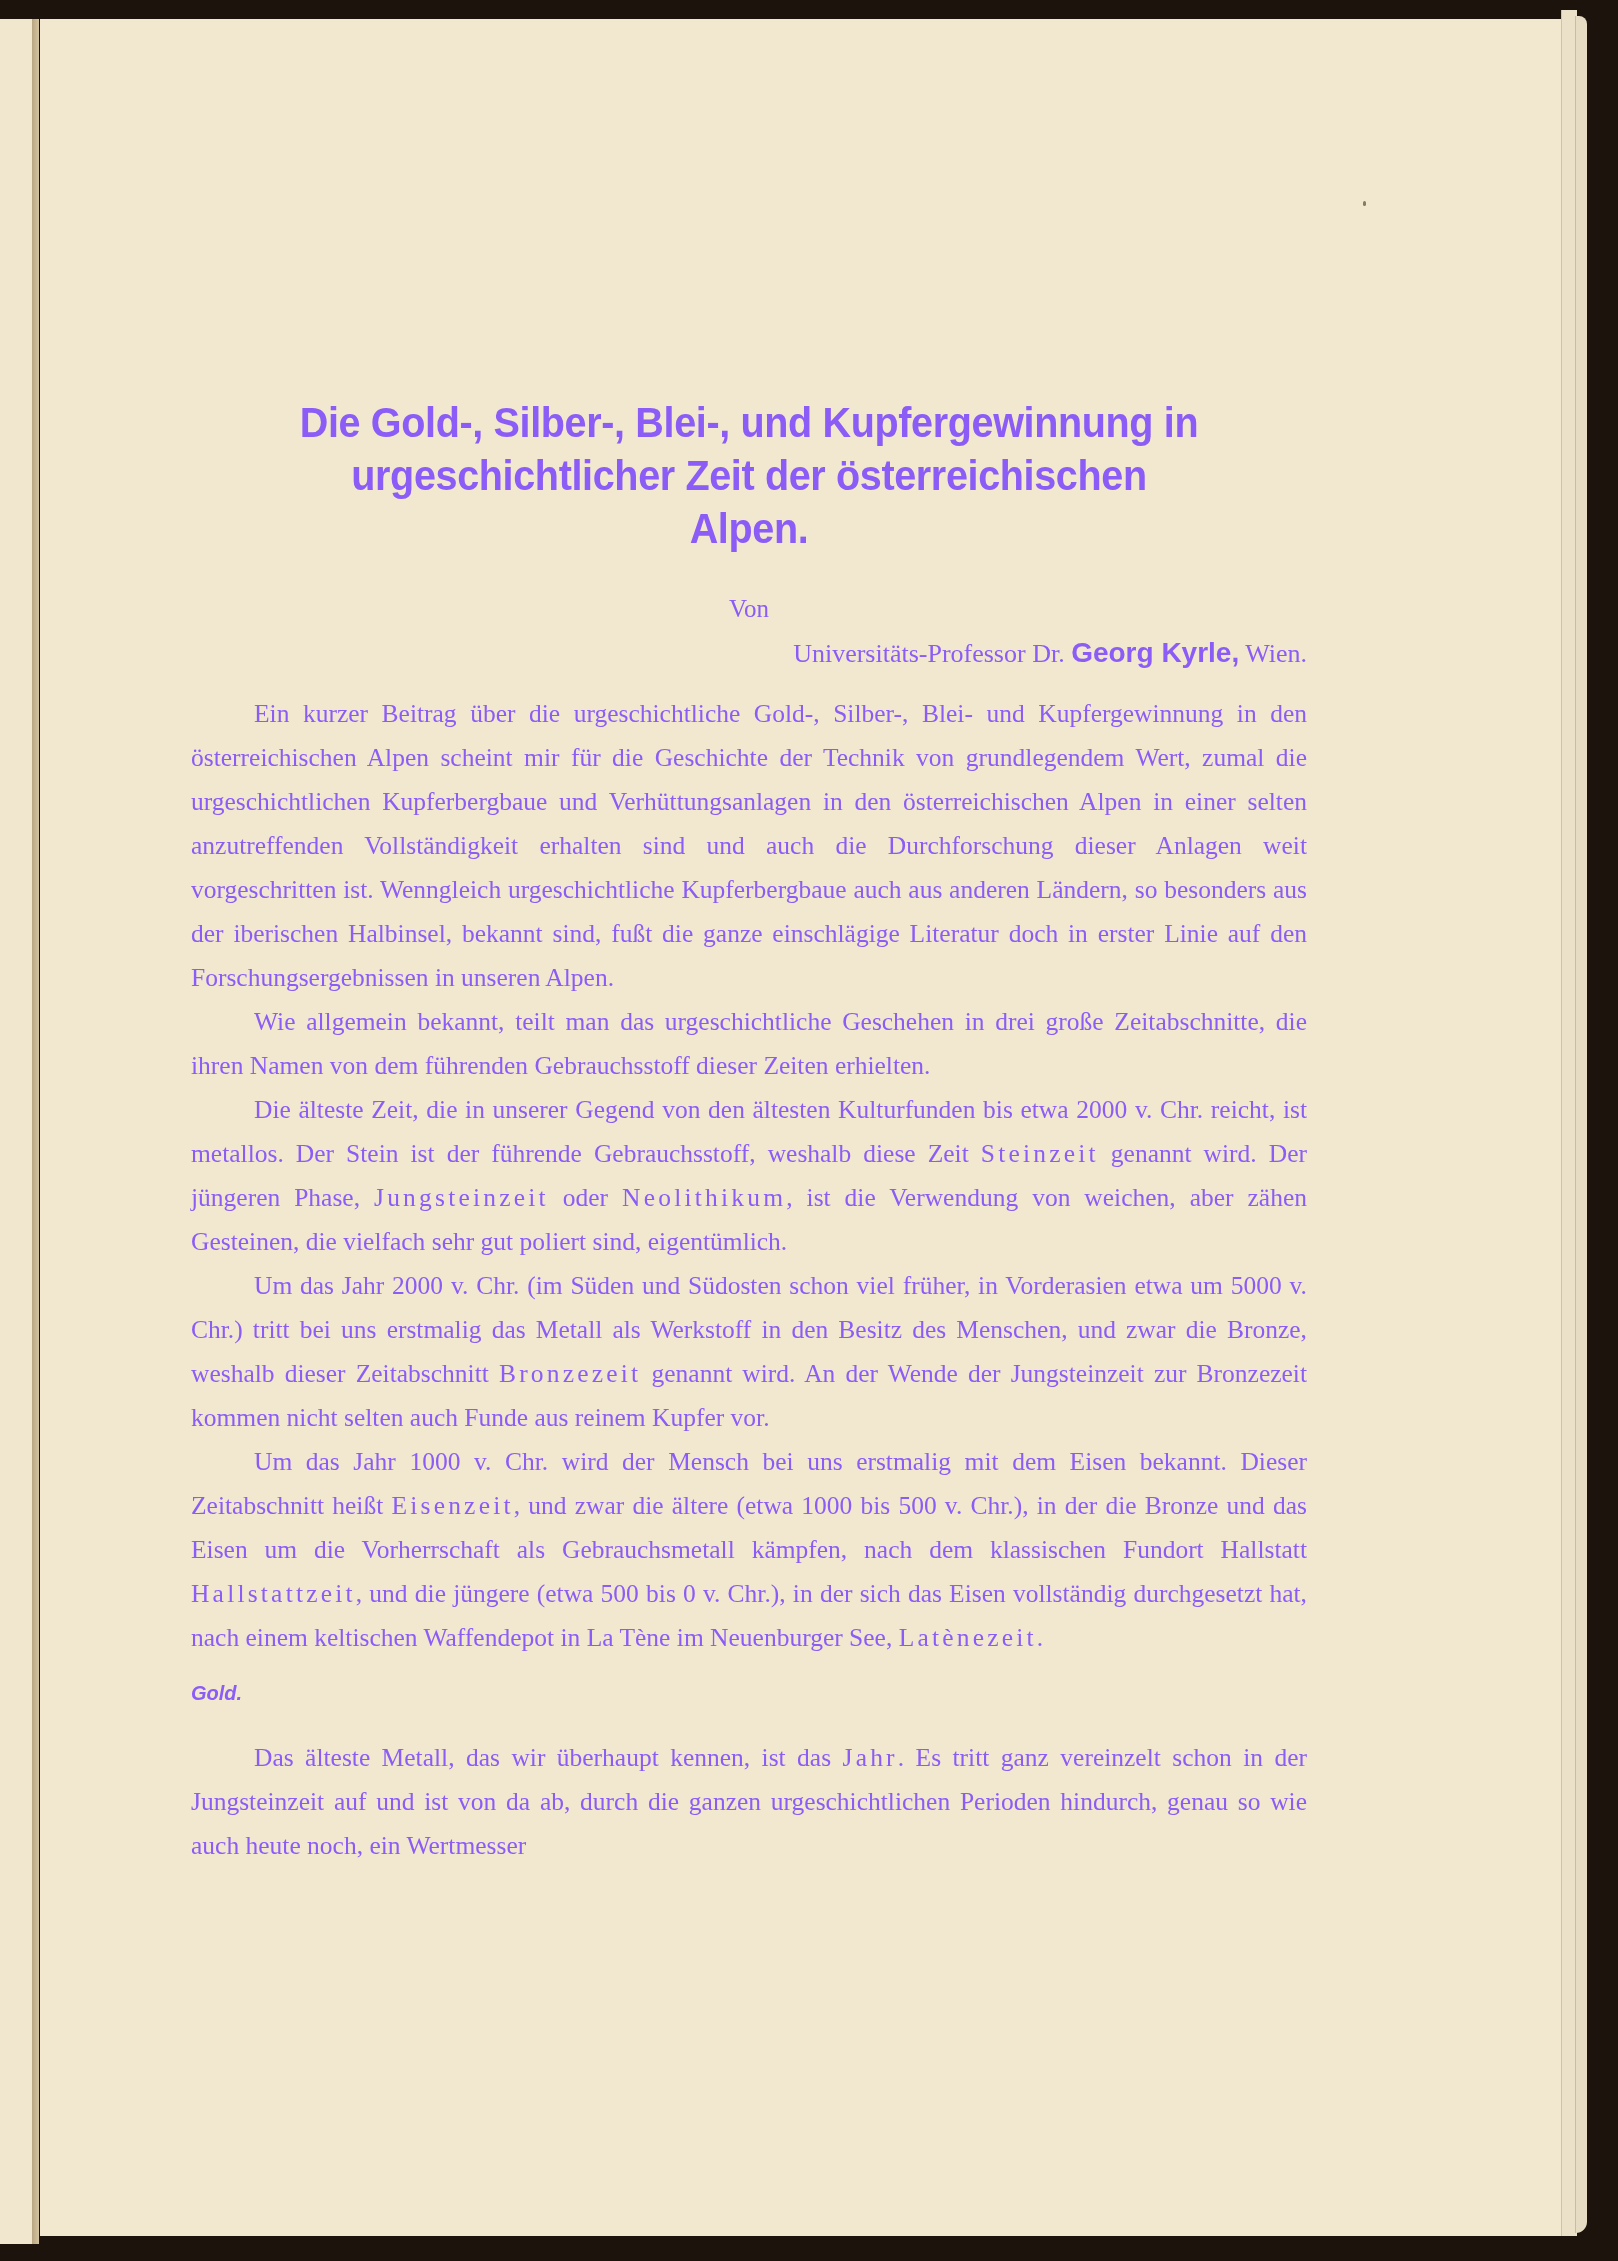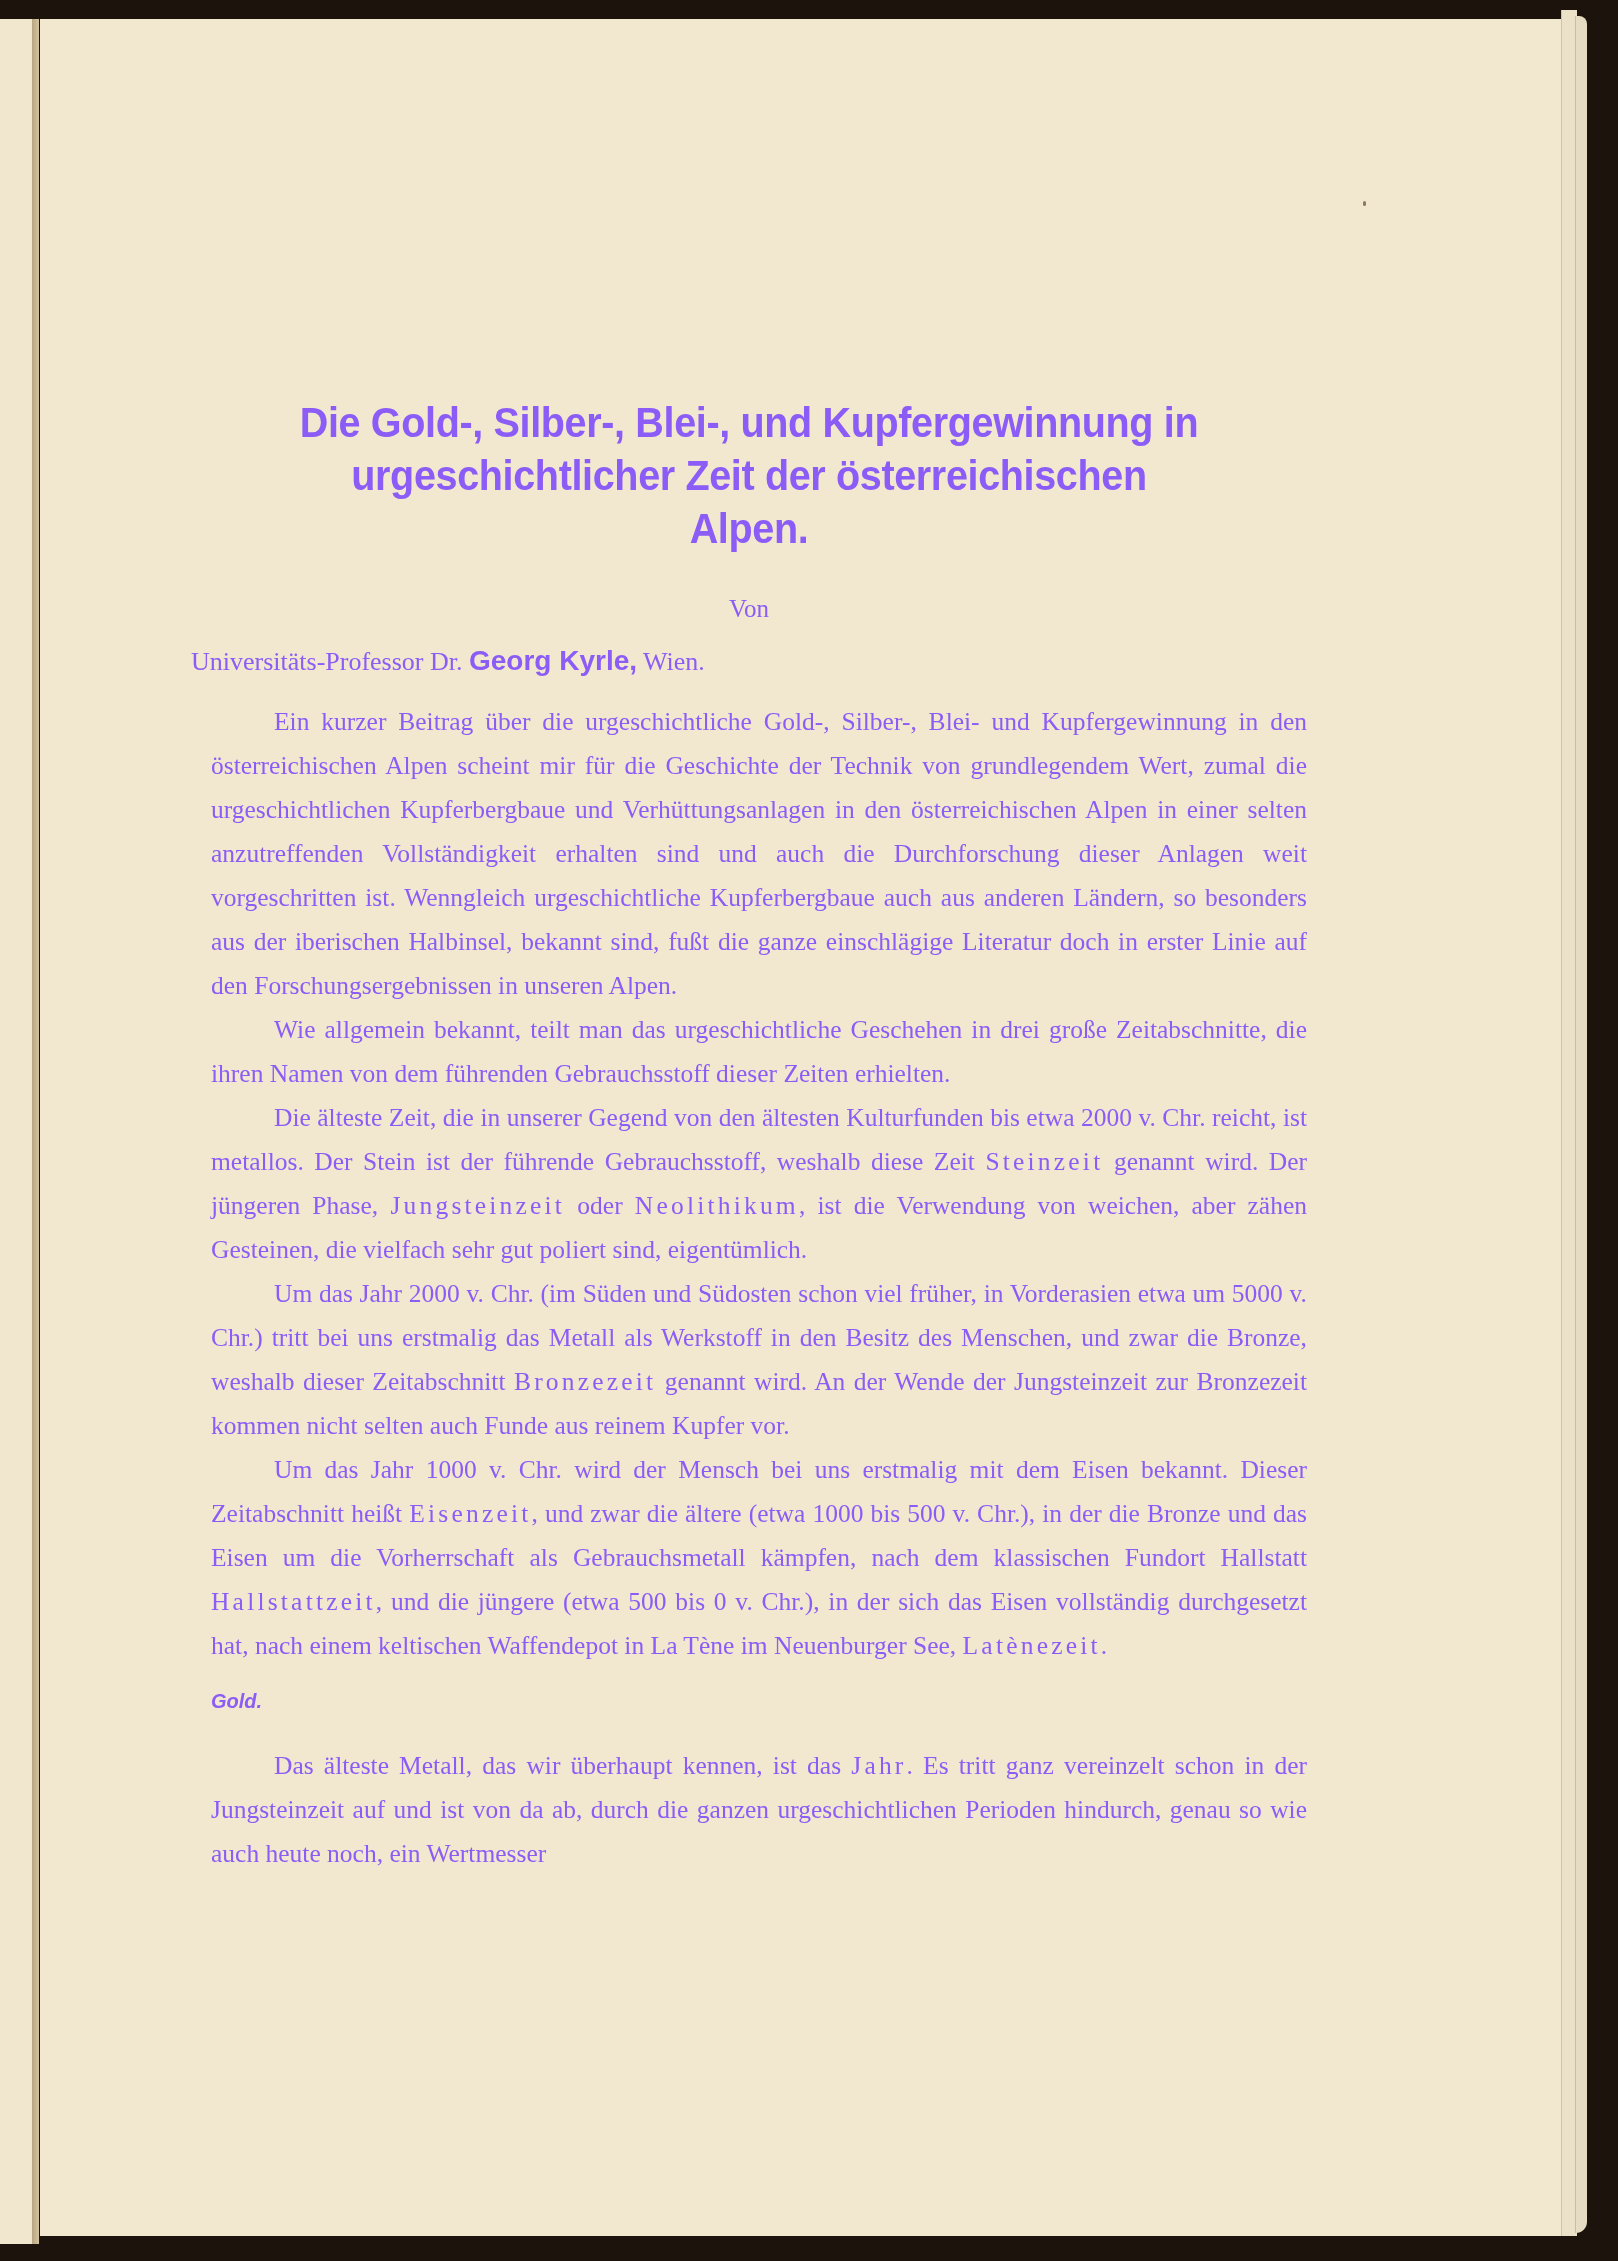--- a/index.html
+++ b/index.html
@@ -27,23 +27,23 @@
     position: absolute; left: 191px; top: 396px; width: 1116px;
     color: #8b5cf6;
   }
   .title {
     font-family: "Liberation Sans", "DejaVu Sans", sans-serif;
     font-weight: bold; font-size: 43px; line-height: 53px;
     text-align: center; margin: 0; letter-spacing: -0.4px;
     transform: scaleX(0.92); transform-origin: center;
   }
   .von { text-align: center; font-size: 25px; margin-top: 40px; }
-  .author { text-align: left; font-size: 26px; margin-top: 22px; }
+  .author { text-align: right; font-size: 26px; margin-top: 14px; }
   .author .name { font-family: "Liberation Sans", sans-serif; font-weight: bold; font-size: 28px; }
-  .body { margin-top: 22.7px; font-size: 25.5px; line-height: 44px; text-align: justify; margin-left: 20px; }
+  .body { margin-top: 22.7px; font-size: 25.5px; line-height: 44px; text-align: justify; }
   .body p { margin: 0; text-indent: 63px; }
   .spaced { letter-spacing: 3.2px; }
   .section-heading {
     font-family: "Liberation Sans", sans-serif; font-weight: bold; font-size: 20px;
     text-align: left; margin: 11.3px 0 21px 0; font-style: italic;
   }
   .speck { position: absolute; width: 3.2px; height: 4.9px; background: #8a7a62; border-radius: 1.6px; }
 </style>
 </head>
 <body>

